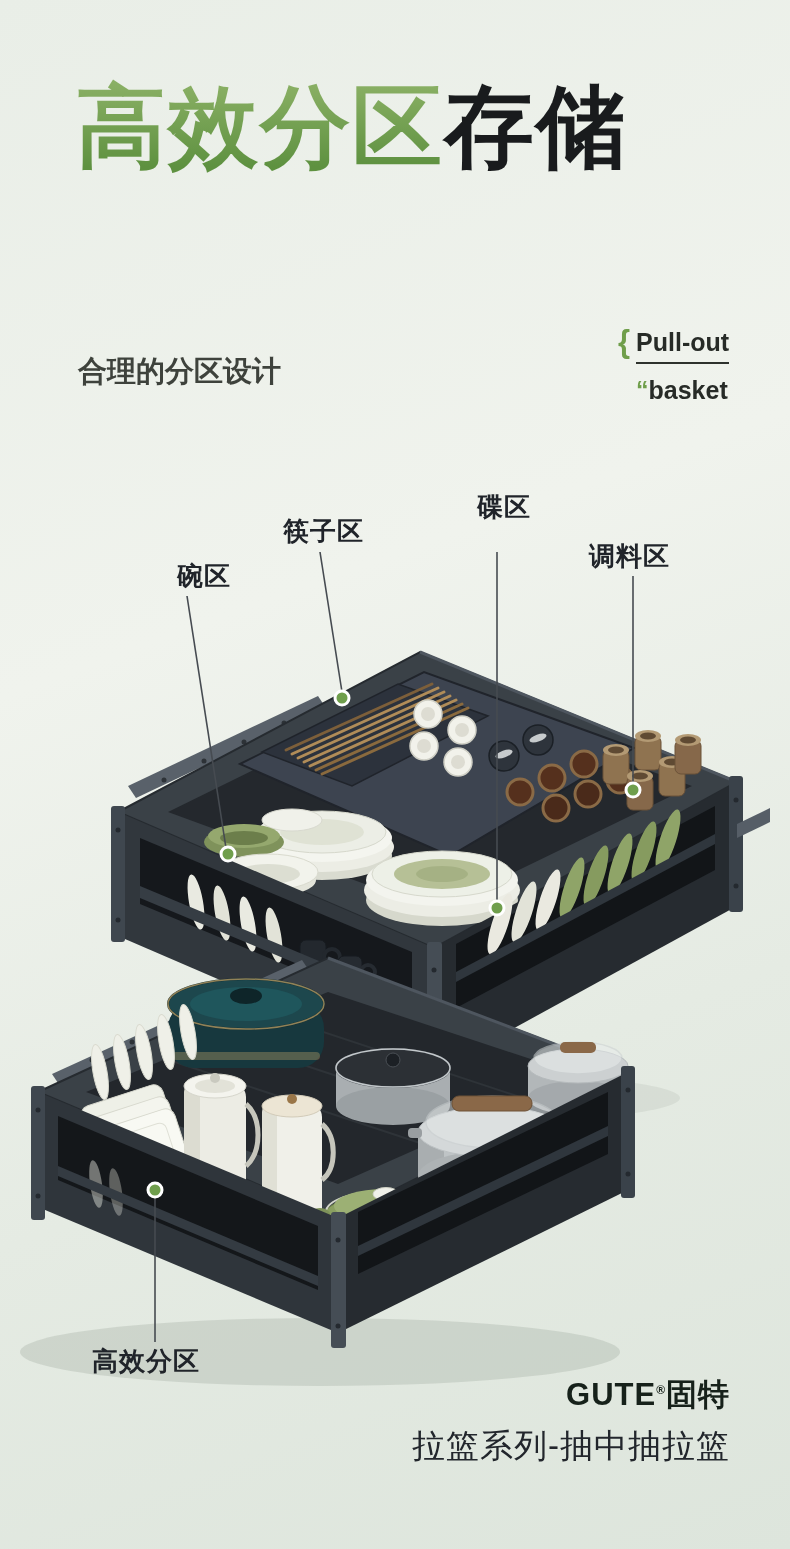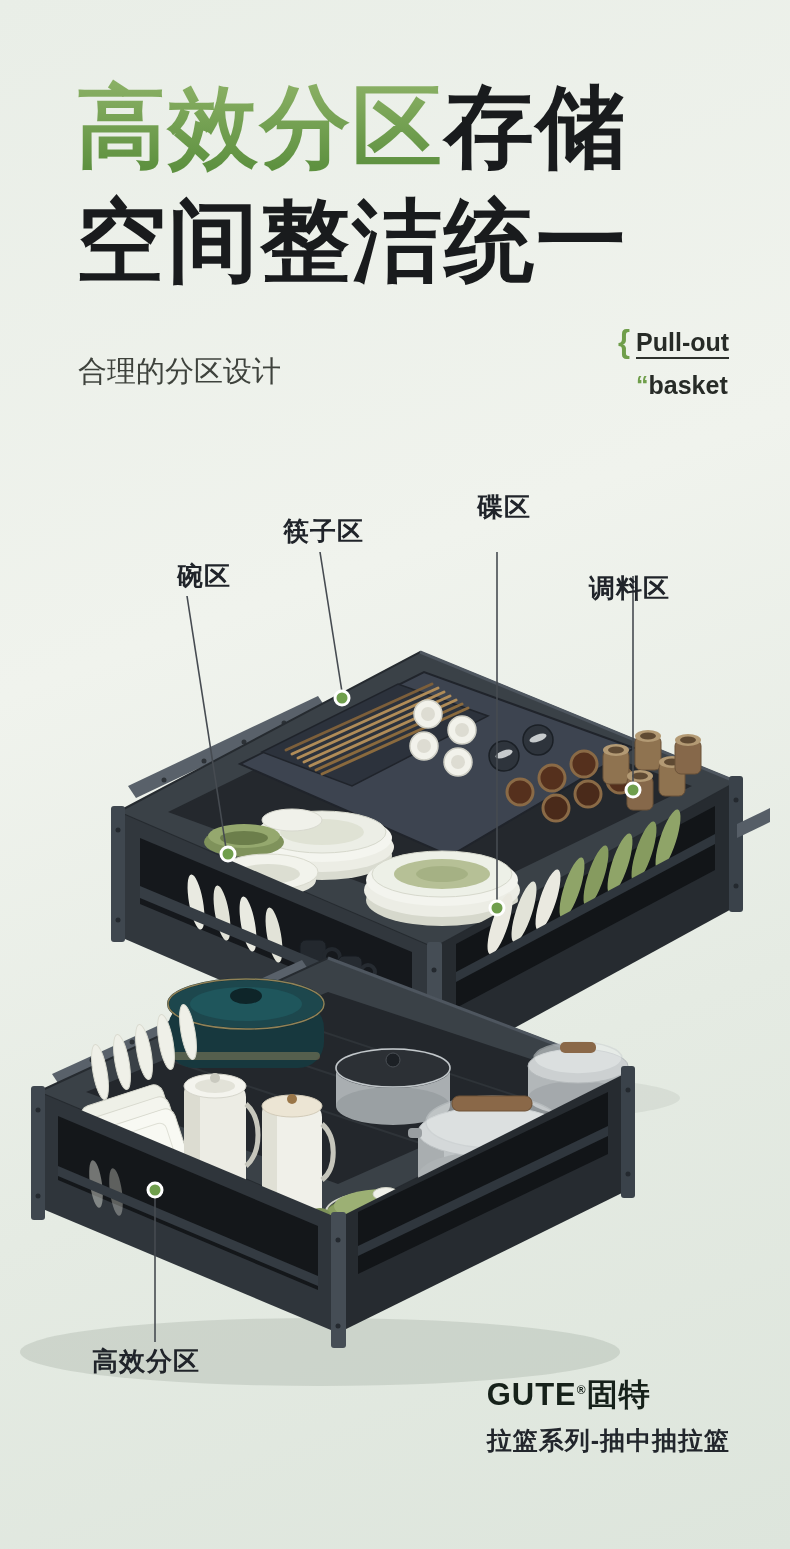--- a/index.html
+++ b/index.html
@@ -6,49 +6,48 @@
   .page{
     position:relative; width:790px; height:1549px; overflow:hidden;
     background:linear-gradient(160deg,#e9eee7 0%,#f0f3ed 38%,#e5ebe3 68%,#dde5dc 100%);
     font-family:"Liberation Sans","DejaVu Sans",sans-serif;
   }
   .headline{position:absolute;left:76px;top:70px;font-weight:900;font-size:90px;line-height:114px;letter-spacing:2px;color:#191b1d;white-space:nowrap;}
   .headline .green{
     background:linear-gradient(180deg,#8db267 0%,#5e9140 90%);
     -webkit-background-clip:text;background-clip:text;color:transparent;
   }
-  .subtitle{position:absolute;left:78px;top:348px;font-size:29px;line-height:46px;color:#3e423c;font-weight:400;}
+  .subtitle{position:absolute;left:78px;top:348px;font-size:29px;line-height:46px;color:#3e423c;font-weight:700;}
   .tagline{position:absolute;left:618px;top:328px;color:#272b27;}
   .tagline .row1{font-size:25px;font-weight:700;display:flex;align-items:flex-start;gap:6px;}
   .tagline .brace{color:#6f9e4a;font-size:31px;font-weight:700;line-height:27px;}
-  .tagline .underlined{border-bottom:2.5px solid #2e322d;}
+  .tagline .underlined{border-bottom:2.5px solid #2e322d;padding-bottom:5px;}
   .tagline .row2{margin-top:12px;margin-left:18px;font-size:25px;font-weight:700;}
   .tagline .quote{color:#6f9e4a;}
   .callout{position:absolute;font-size:26px;font-weight:600;color:#20242a;letter-spacing:1px;white-space:nowrap;}
   #callout-bowl{left:177px;top:559px}
   #callout-chopsticks{left:283px;top:514px}
   #callout-plate{left:477px;top:490px}
-  #callout-seasoning{left:589px;top:571px}
+  #callout-seasoning{left:589px;top:539px}
   #callout-flat{left:92px;top:1344px}
-  .footer{position:absolute;right:60px;top:1374px;}
+  .footer{position:absolute;right:60px;top:1374px;text-align:right;}
   .brand{font-size:31px;font-weight:900;color:#16211a;letter-spacing:1px;}
   .brand sup{font-size:12px;font-weight:700;}
-  .series{margin-top:8px;font-size:25px;font-weight:700;color:#22262c;letter-spacing:1px;}
+  .series{margin-top:8px;font-size:33px;font-weight:400;color:#22262c;letter-spacing:1px;}
   svg.illustration{position:absolute;left:0;top:0;}
 </style>
 </head>
 <body>
 
 <div class="page">
 
   <div class="headline">
     <div>
       <span class="green">高效分区</span><span>存储</span>
     </div>
-    <div>空间整洁统一</div>
   </div>
 
   <div class="subtitle">
     <div>合理的分区设计</div>
   </div>
 
   <div class="tagline">
     <div class="row1">
       <span class="brace">{</span>
       <span class="underlined">Pull-out</span>

